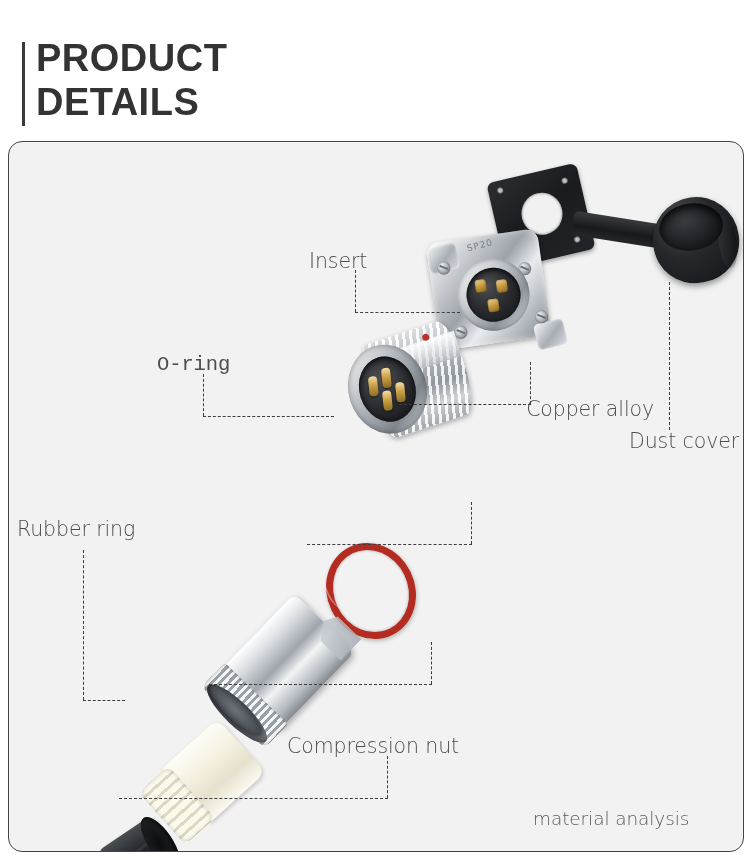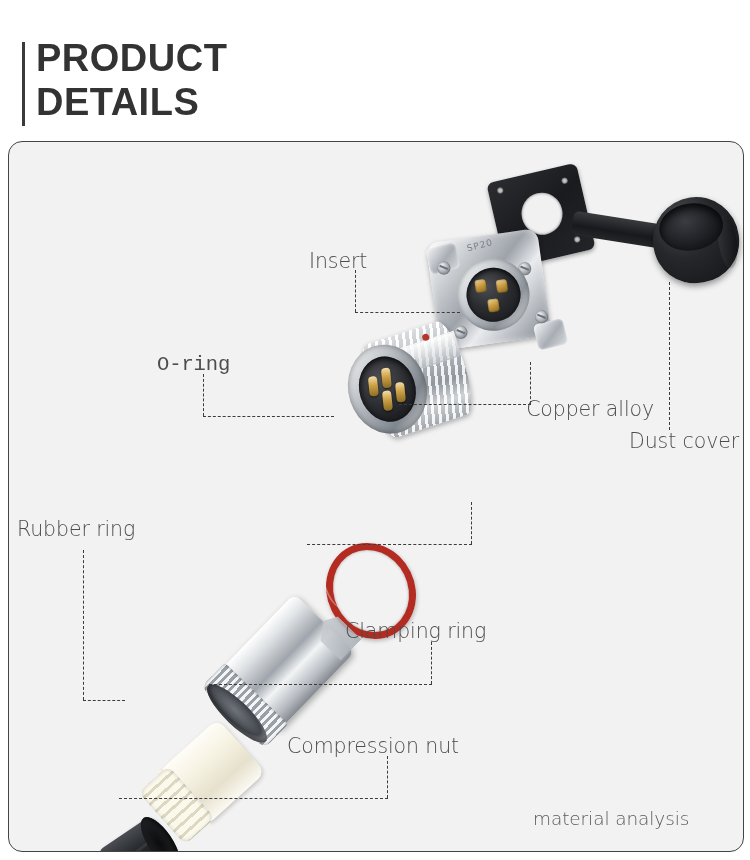--- a/index.html
+++ b/index.html
@@ -364,21 +364,20 @@
         <div>Copper alloy</div>
       </div>
 
       <div class="lbl" style="left:620px;top:287px;">Dust cover</div>
 
       <div class="lbl" style="left:148px;top:211px;font-family:Liberation Mono, monospace;">O-ring</div>
 
 
       <div class="lbl" style="left:8px;top:375px;">Rubber ring</div>
 
-      <div class="lbl" style="left:336px;top:477px;">Clamping ring</div>
 
       <div class="lbl" style="left:278px;top:592px;">Compression nut</div>
 
       <div class="lbl small" style="left:524px;top:666px;">material analysis</div>
 
     </div>
   </div>
 
 </div>
 

